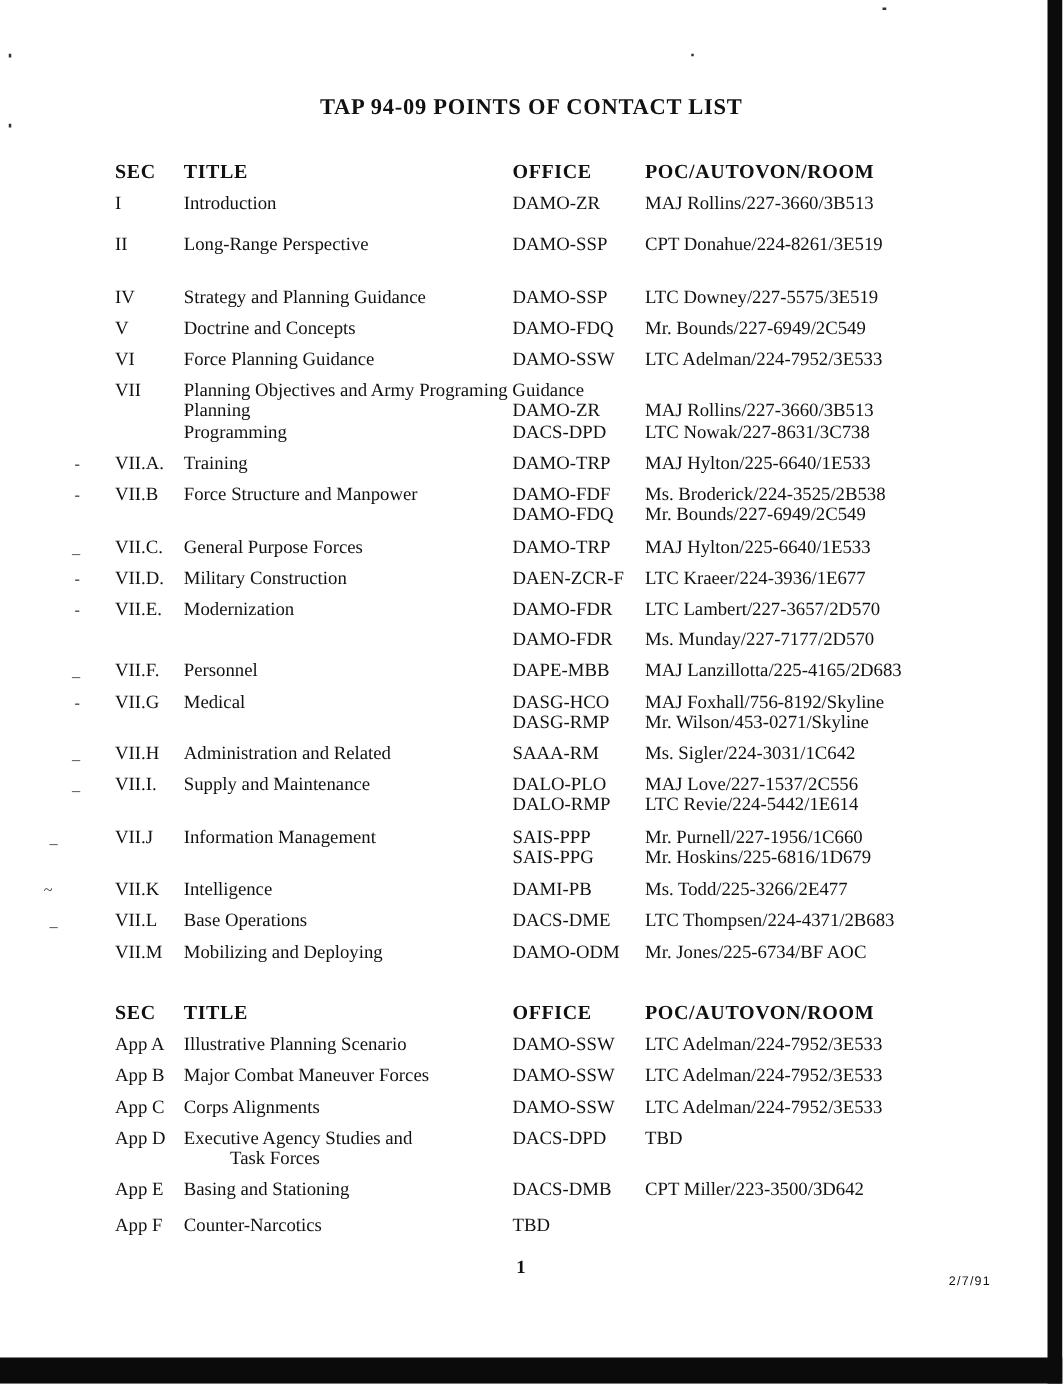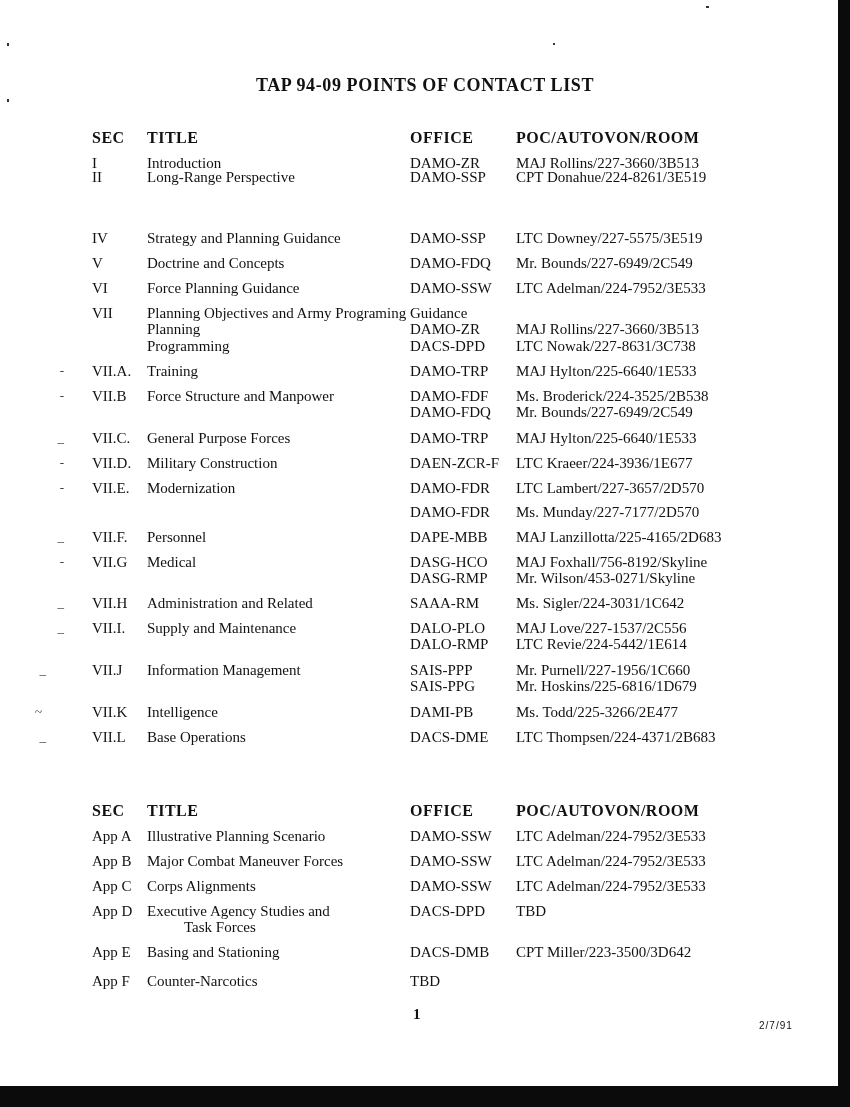--- a/index.html
+++ b/index.html
@@ -47,21 +47,21 @@
     <span class="c off">OFFICE</span>
     <span class="c poc">POC/AUTOVON/ROOM</span>
   </div>
 
   <div class="row" style="top:154px;">
     <span class="c sec">I</span>
     <span class="c ttl">Introduction</span>
     <span class="c off">DAMO-ZR</span>
     <span class="c poc">MAJ Rollins/227-3660/3B513</span>
   </div>
-  <div class="row" style="top:168px;padding-left:13px;">
+  <div class="row" style="top:187px;padding-left:13px;">
     <span class="c sec">II</span>
     <span class="c ttl">Long-Range Perspective</span>
     <span class="c off">DAMO-SSP</span>
     <span class="c poc">CPT Donahue/224-8261/3E519</span>
   </div>
   <div class="row" style="top:229px;text-decoration:underline;">
     <span class="c sec">IV</span>
     <span class="c ttl">Strategy and Planning Guidance</span>
     <span class="c off">DAMO-SSP</span>
     <span class="c poc">LTC Downey/227-5575/3E519</span>
@@ -203,20 +203,26 @@
   </div>
 
   <div class="row" style="top:728px;">
     <span class="c mark" style="left:34px;">_</span>
     <span class="c sec">VII.L</span>
     <span class="c ttl">Base Operations</span>
     <span class="c off">DACS-DME</span>
     <span class="c poc">LTC Thompsen/224-4371/2B683</span>
   </div>
 
+  <div class="row" style="top:753px;">
+    <span class="c sec">VII.M</span>
+    <span class="c ttl">Mobilizing and Deploying</span>
+    <span class="c off">DAMO-ODM</span>
+    <span class="c poc">Mr. Jones/225-6734/BF AOC</span>
+  </div>
 
   <div class="row hdr" style="top:802px;">
     <span class="c sec">SEC</span>
     <span class="c ttl">TITLE</span>
     <span class="c off">OFFICE</span>
     <span class="c poc">POC/AUTOVON/ROOM</span>
   </div>
   <div class="row" style="top:827px;">
     <span class="c sec">App A</span>
     <span class="c ttl">Illustrative Planning Scenario</span>

